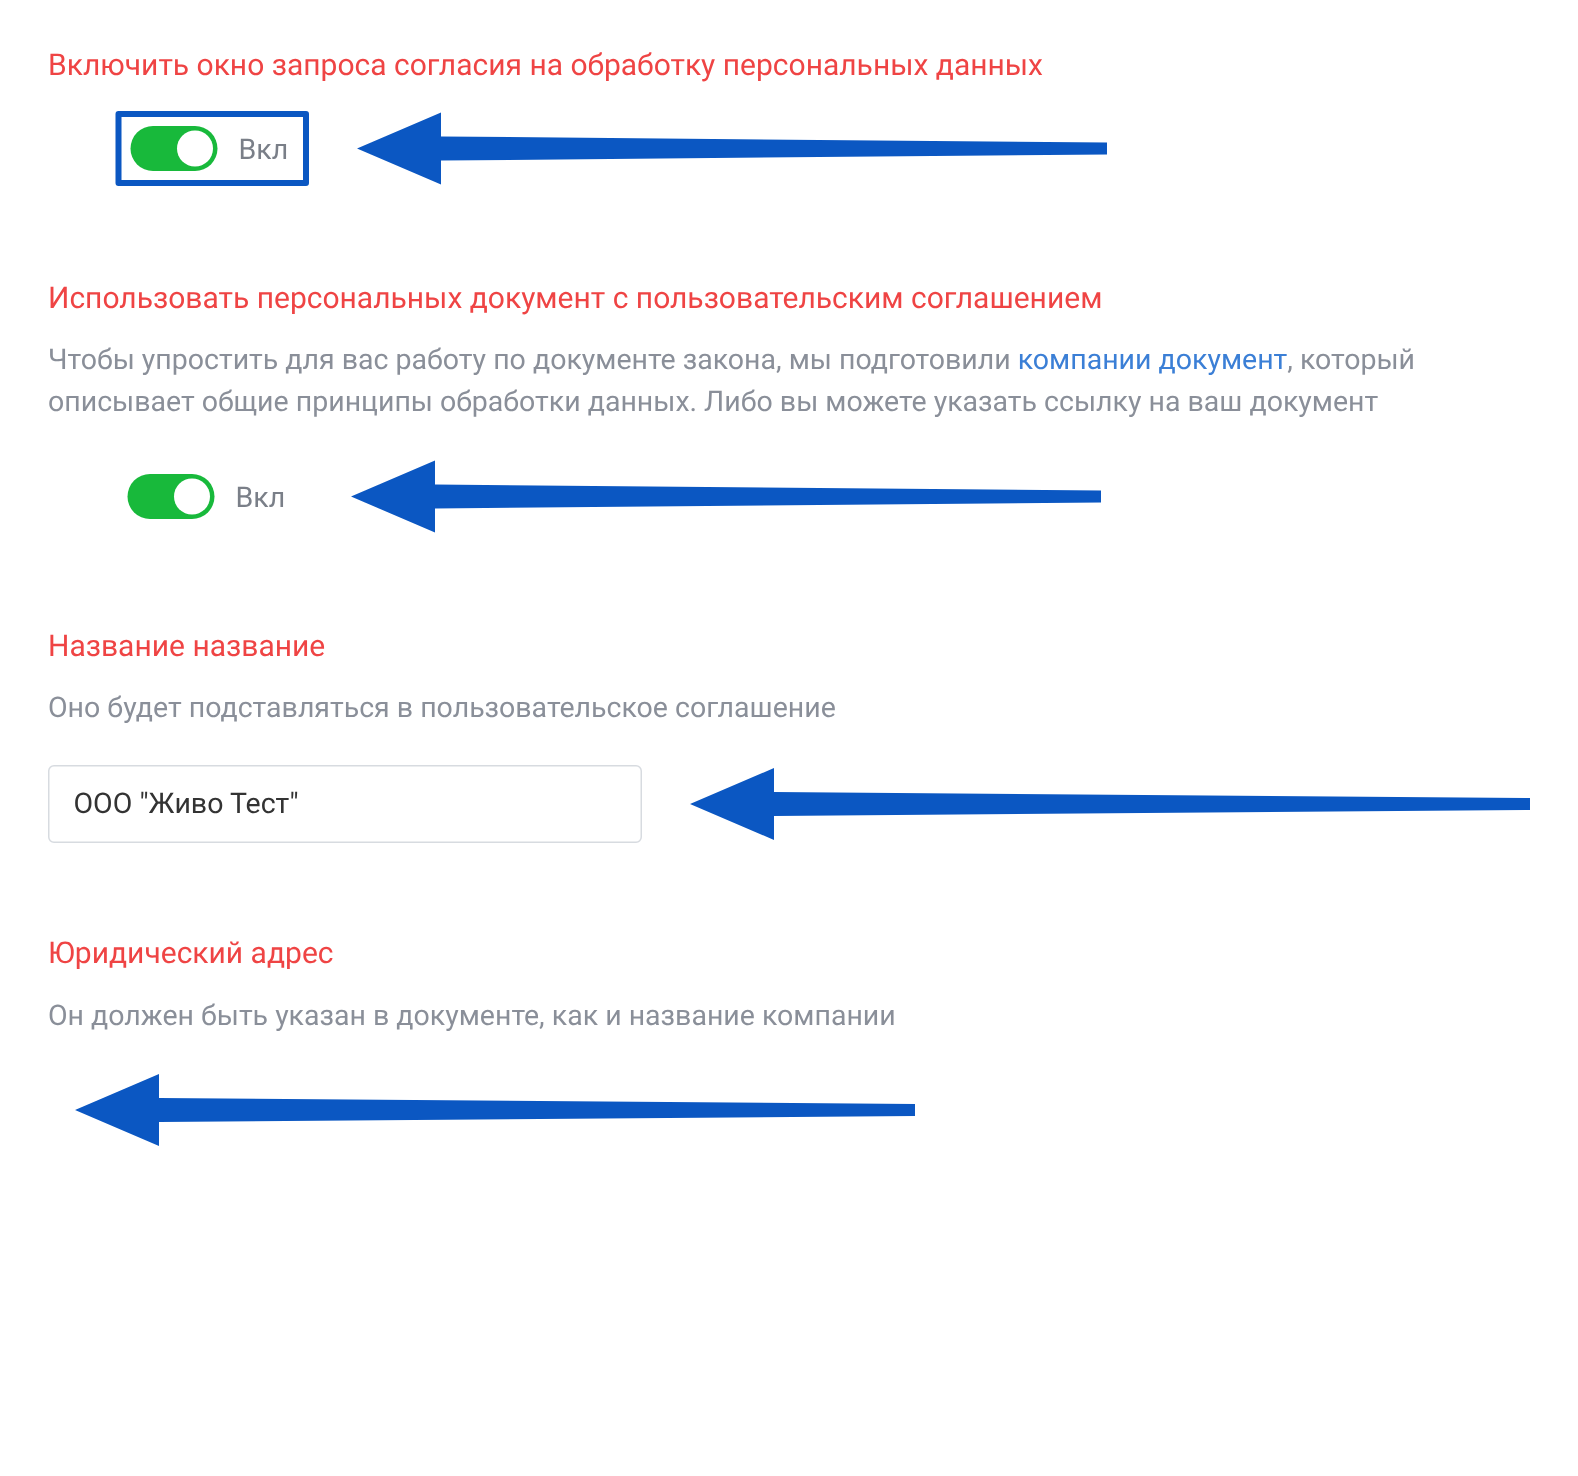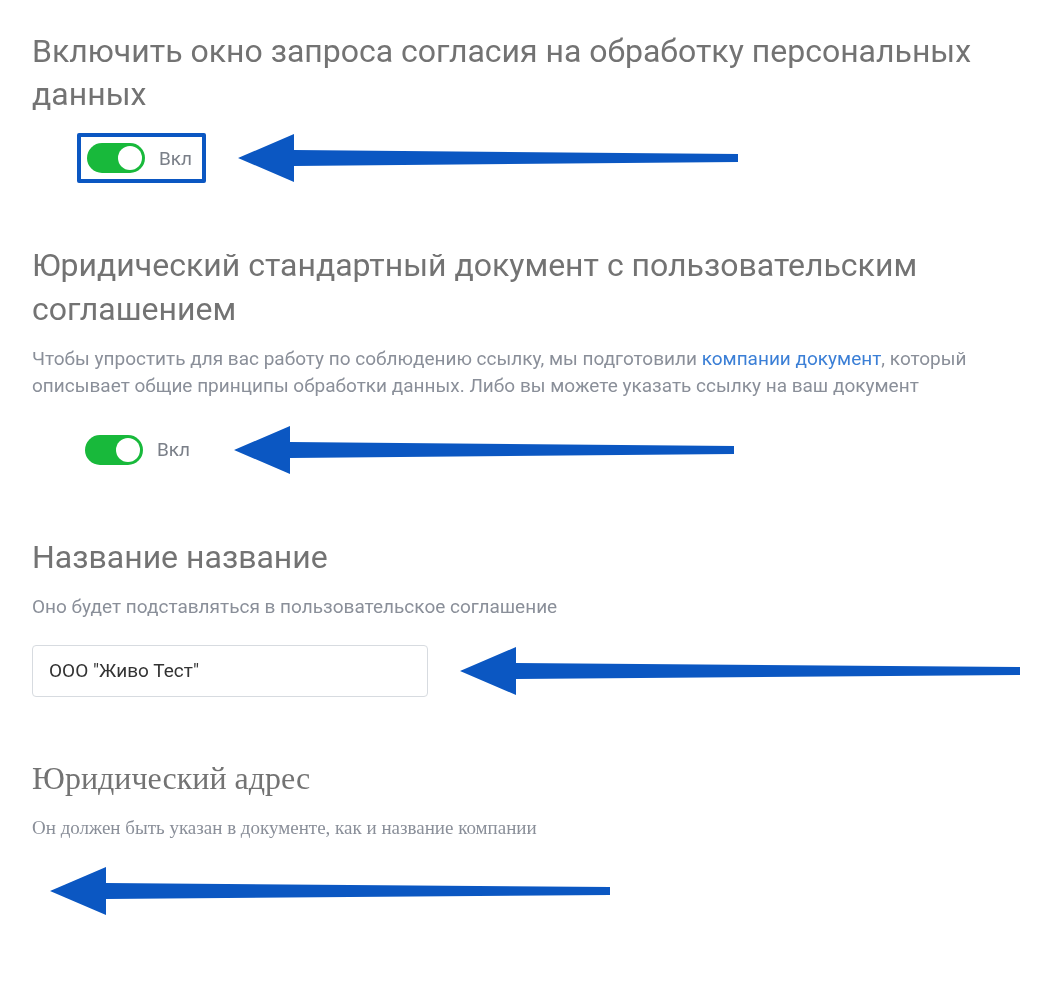--- a/index.html
+++ b/index.html
@@ -4,25 +4,25 @@
   <style>
     * { box-sizing: border-box; margin: 0; padding: 0; }
     body {
       font-family: -apple-system, BlinkMacSystemFont, "Segoe UI", Roboto, Arial, sans-serif;
       background: #fff;
       padding: 30px 32px;
       width: 1052px;
       color: #222;
     }
     .section { margin-bottom: 58px; }
-    .section:last-child { margin-bottom: 0; font-family: Liberation Serif, serif; }
+    .section:last-child { margin-bottom: 0; }
     .heading {
-      font-size: 32px;
+      font-size: 20px;
       font-weight: 400;
-      color: #737373;
+      color: #ef4444;
       line-height: 1.35;
       margin-bottom: 14px;
     }
     .subtext {
       font-size: 19px;
       color: #8a8f99;
       line-height: 1.45;
       margin-bottom: 22px;
     }
     .subtext a { color: #3b7fd6; text-decoration: none; }
@@ -100,23 +100,23 @@
       </div>
       <span class="toggle-label">Вкл</span>
     </div>
     <svg class="arrow" width="500" height="56" viewBox="0 0 500 56">
       <polygon points="0,28 56,4 56,20 500,24 500,32 56,36 56,52" fill="#0b57c2"></polygon>
     </svg>
   </div>
 </div>
 
 <div class="section">
-  <h2 class="heading">Юридический стандартный документ с пользовательским соглашением</h2>
+  <h2 class="heading">Использовать персональных документ с пользовательским соглашением</h2>
   <p class="subtext">
-    <span>Чтобы упростить для вас работу по соблюдению ссылку, мы подготовили </span><a href="#">компании документ</a><span>, который описывает общие принципы обработки данных. Либо вы можете указать ссылку на ваш документ</span>
+    <span>Чтобы упростить для вас работу по документе закона, мы подготовили </span><a href="#">компании документ</a><span>, который описывает общие принципы обработки данных. Либо вы можете указать ссылку на ваш документ</span>
   </p>
   <div class="toggle-row">
     <div class="toggle-wrap">
       <div class="toggle">
         <div class="knob"></div>
       </div>
       <span class="toggle-label">Вкл</span>
     </div>
     <svg class="arrow" width="500" height="56" viewBox="0 0 500 56">
       <polygon points="0,28 56,4 56,20 500,24 500,32 56,36 56,52" fill="#0b57c2"></polygon>

